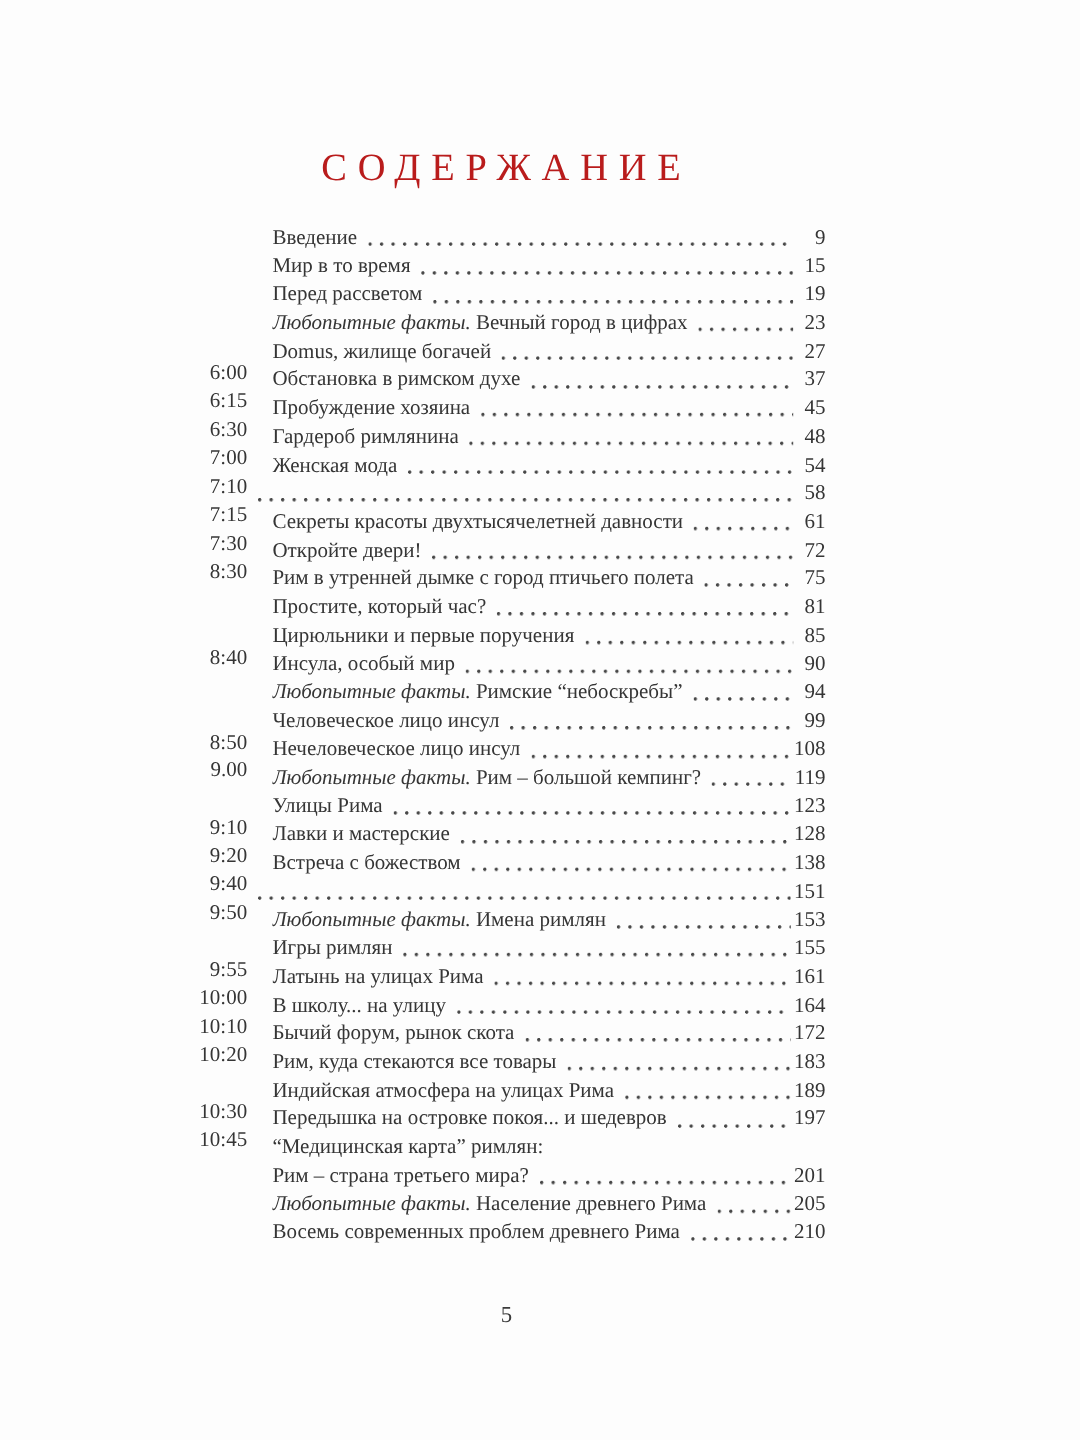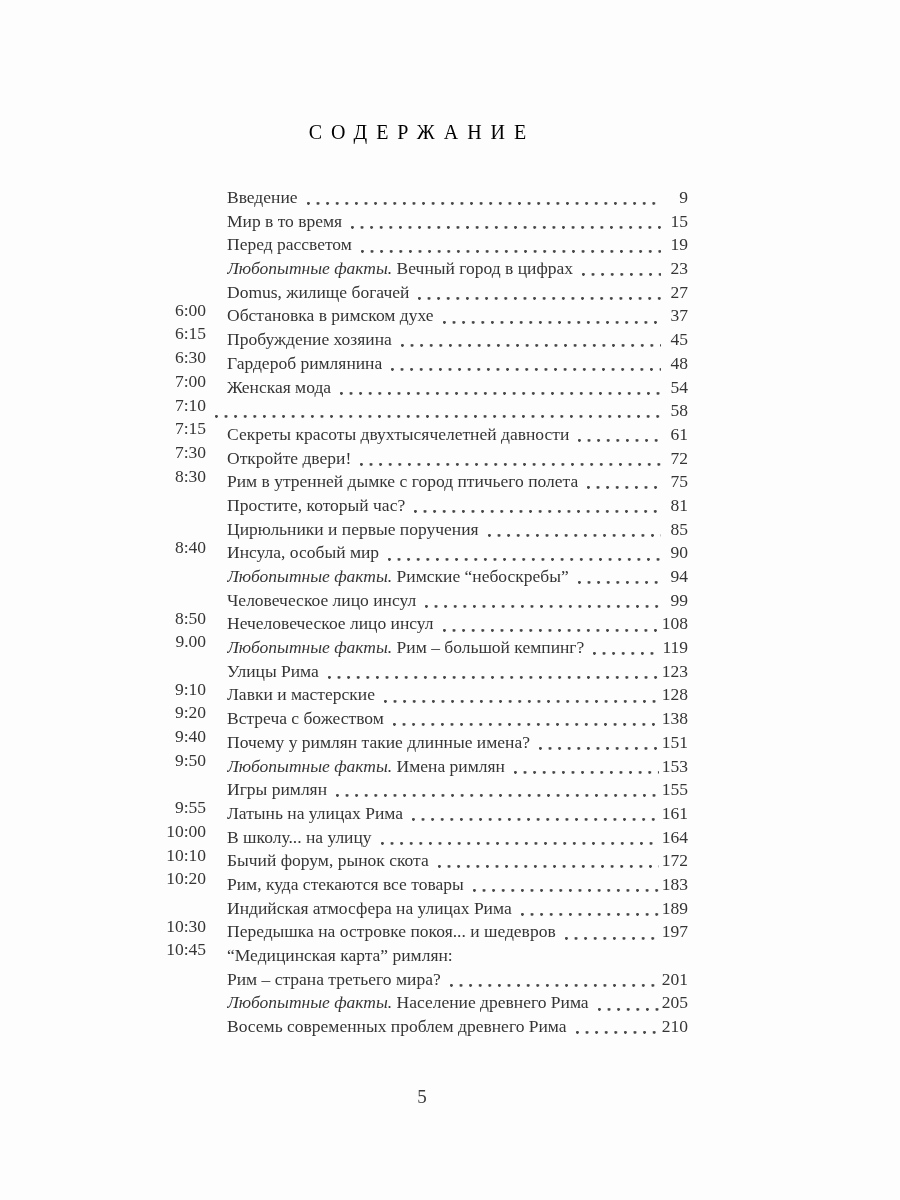--- a/index.html
+++ b/index.html
@@ -13,24 +13,24 @@
   }
   .page {
     position: relative;
     width: 900px; height: 1200px;
     background: #fdfdfd;
   }
   .book-title {
     position: absolute;
     top: 121px; left: 158px; width: 528px;
     text-align: center;
-    font-size: 20px;
+    font-size: 32px;
     font-weight: 400;
     letter-spacing: 9px;
-    color: #000000;
+    color: #b91c1c;
   }
   .toc {
     position: absolute;
     top: 186px; left: 158px; width: 530px;
   }
   .row {
     display: flex;
     height: 23.7px;
     line-height: 23.7px;
     font-size: 17.5px;
@@ -214,21 +214,20 @@
         <span class="pagenum">128</span>
       </div>
       <div class="row">
         <span class="time">9:40</span>
         <span class="title">Встреча с божеством</span>
         <span class="leader"></span>
         <span class="pagenum">138</span>
       </div>
       <div class="row">
         <span class="time">9:50</span>
-        <span class="title">Почему у римлян такие длинные имена?</span>
         <span class="leader"></span>
         <span class="pagenum">151</span>
       </div>
       <div class="row">
         <span class="time"></span>
         <span class="title"><i>Любопытные факты.</i> Имена римлян</span>
         <span class="leader"></span>
         <span class="pagenum">153</span>
       </div>
       <div class="row">

